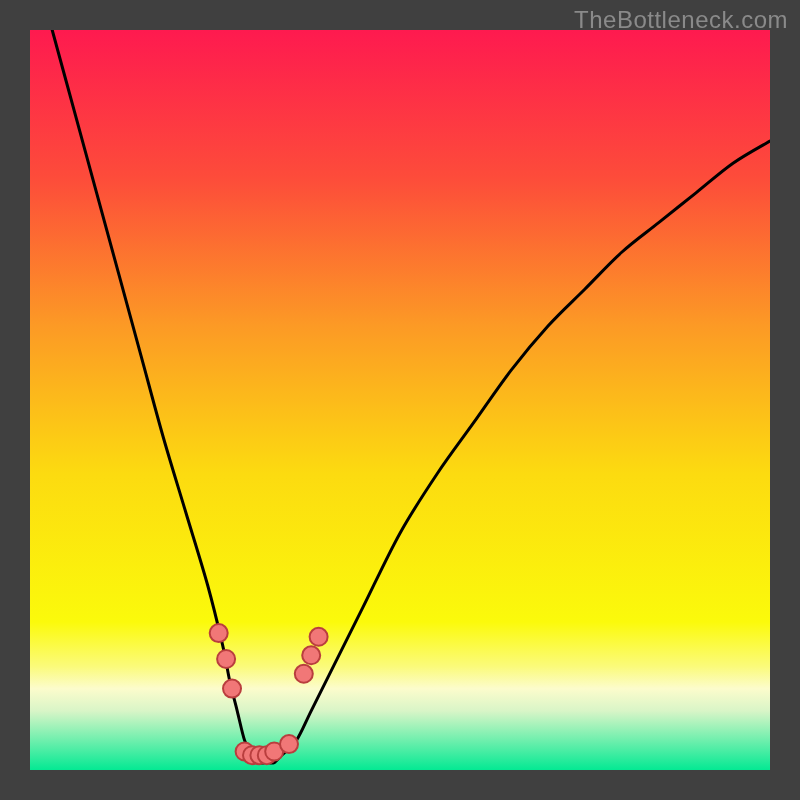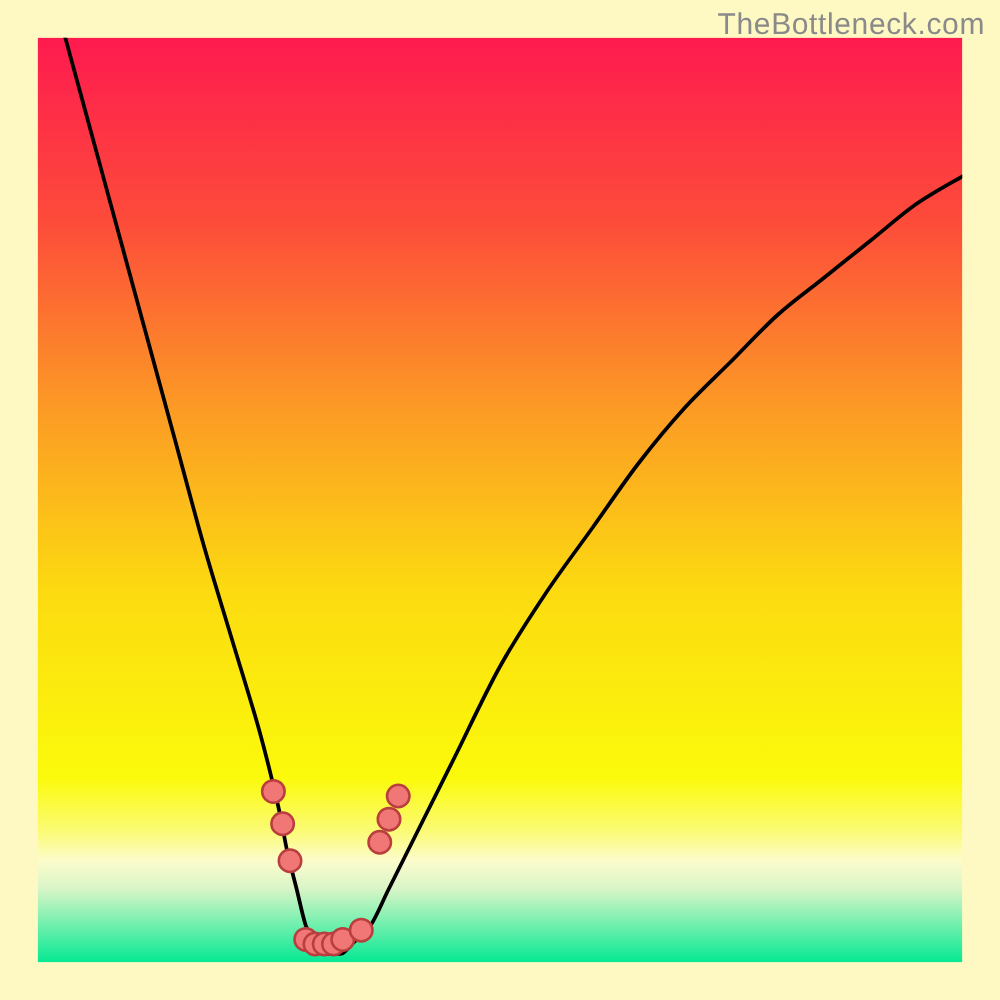--- a/index.html
+++ b/index.html
@@ -8,21 +8,21 @@
     width: 800px;
     height: 800px;
     background: #000;
     font-family: Arial, Helvetica, sans-serif;
     overflow: hidden;
   }
   .stage {
     position: relative;
     width: 800px;
     height: 800px;
-    background: #fef9c3;
+    background: #404040;
   }
   .watermark {
     position: absolute;
     top: 6px;
     right: 12px;
     color: #8a8a8a;
     font-size: 24px;
     font-weight: 500;
     letter-spacing: 0.5px;
     user-select: none;

